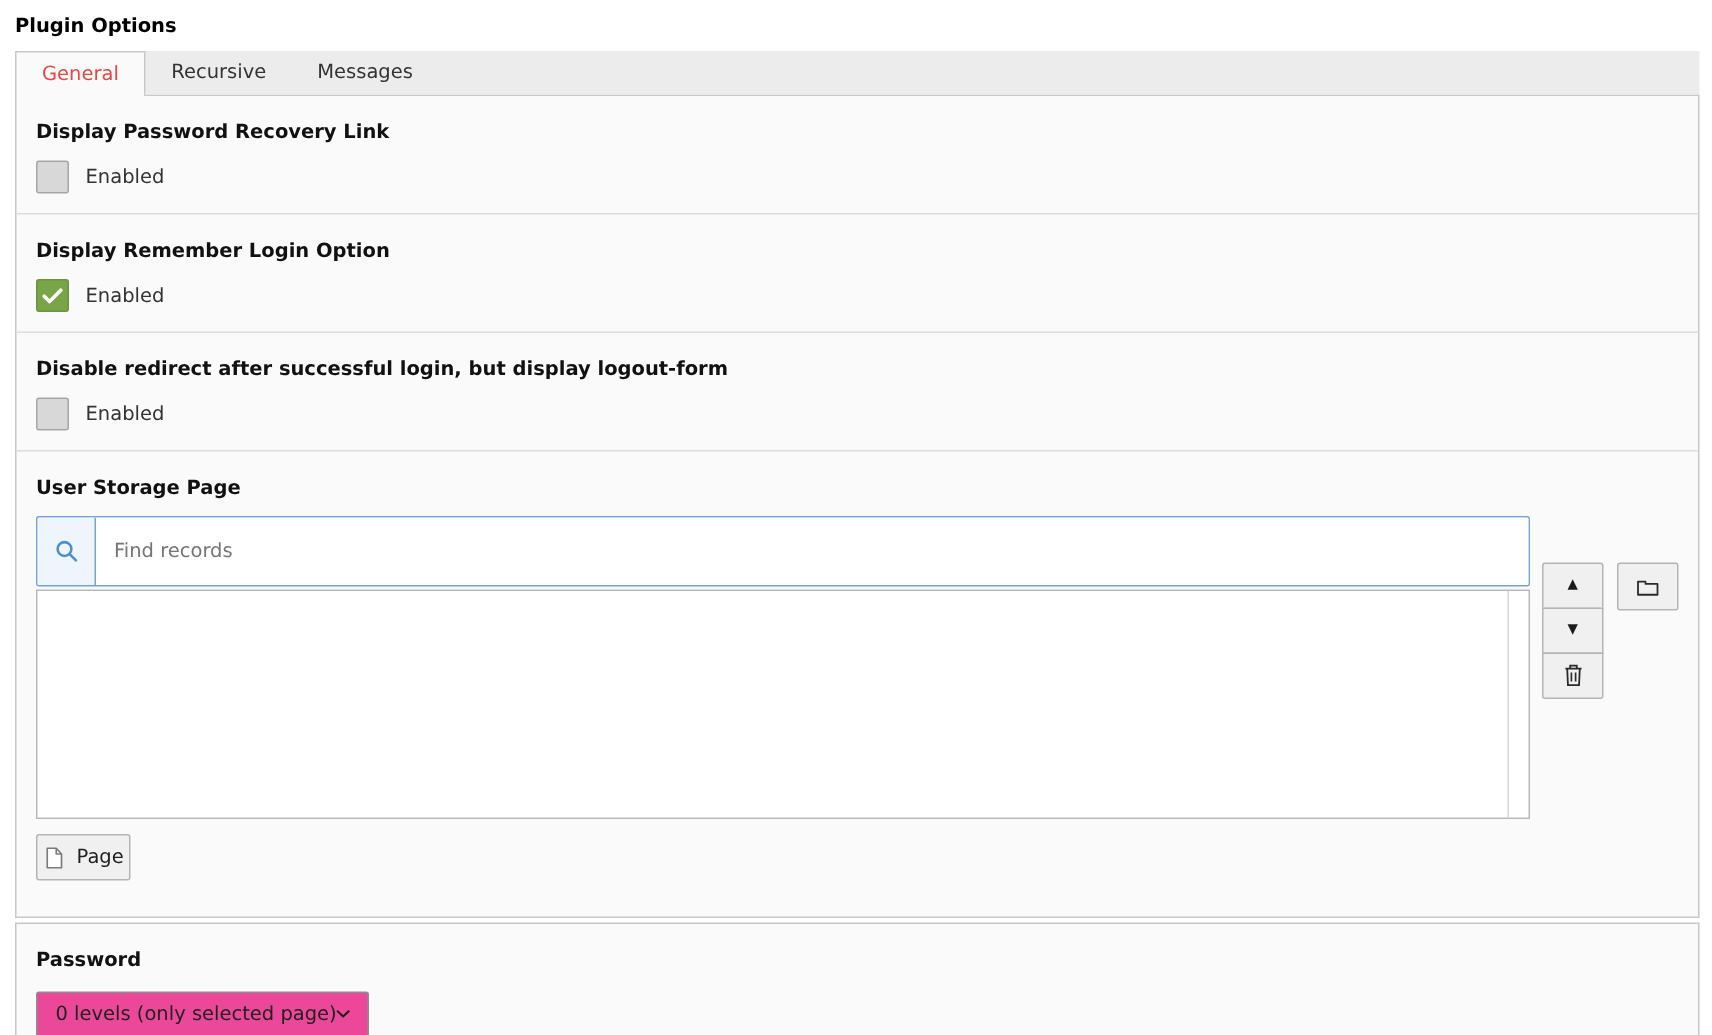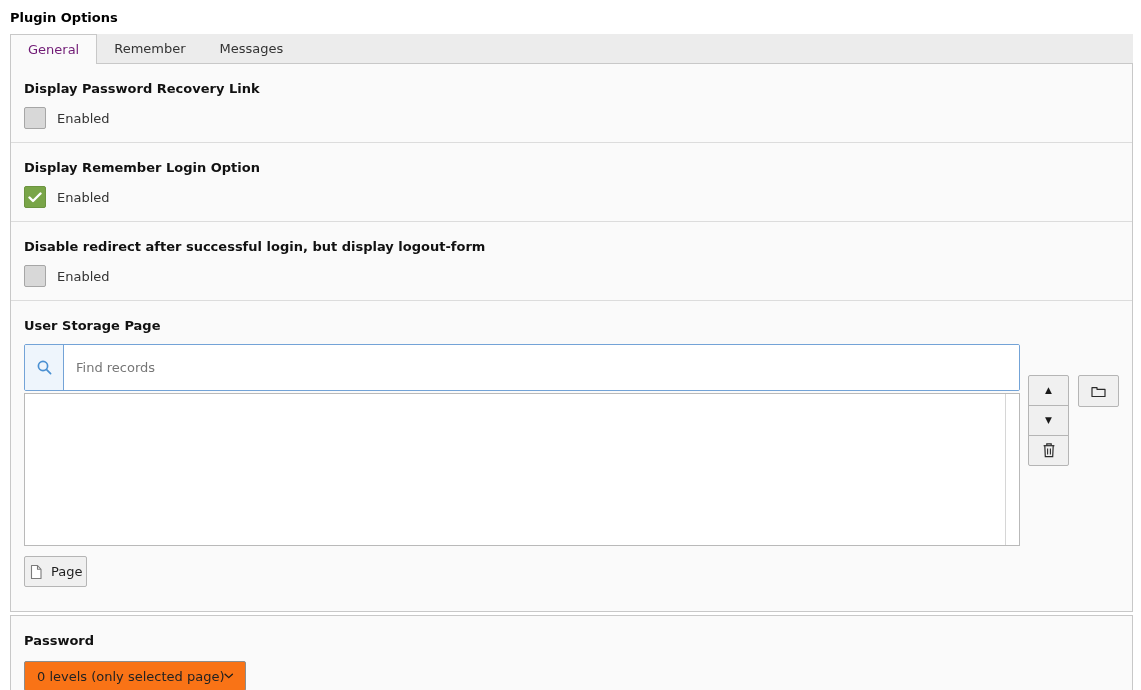--- a/index.html
+++ b/index.html
@@ -32,21 +32,21 @@
     color: #333;
     cursor: pointer;
     white-space: nowrap;
   }
   .tab.active {
     background: #fafafa;
     border: 1px solid #c8c8c8;
     border-bottom: none;
     height: 30px;
     margin-bottom: -1px;
-    color: #701a75;
+    color: #ef4444;
   }
 
   
   .panel {
     background: #fafafa;
     border: 1px solid #c8c8c8;
   }
   .panel + .panel { margin-top: 3px; }
   .section {
     padding: 17px 13px 13px 13px;
@@ -161,42 +161,42 @@
     margin-top: 10px;
     height: 31px;
     padding: 0 4px;
     gap: 8px;
   }
 
   
   .select-box {
     width: 222px;
     height: 30px;
-    background: #f97316;
+    background: #ec4899;
     border: 1px solid #8d8d8d;
     border-radius: 2px;
     display: flex;
     align-items: center;
     justify-content: space-between;
     padding: 0 11px 0 12px;
     cursor: pointer;
     color: #222;
   }
   .select-box .select-value { white-space: nowrap; }
 </style>
 </head>
 <body>
 
 <div class="wrap">
 
   <div class="page-title">Plugin Options</div>
 
   <div class="tabbar">
     <div class="tab active">General</div>
-    <div class="tab">Remember</div>
+    <div class="tab">Recursive</div>
     <div class="tab">Messages</div>
   </div>
 
   <div class="panel">
 
     <div class="section">
       <div class="field-label">Display Password Recovery Link</div>
       <div class="checkbox-row">
         <span class="checkbox">
           

